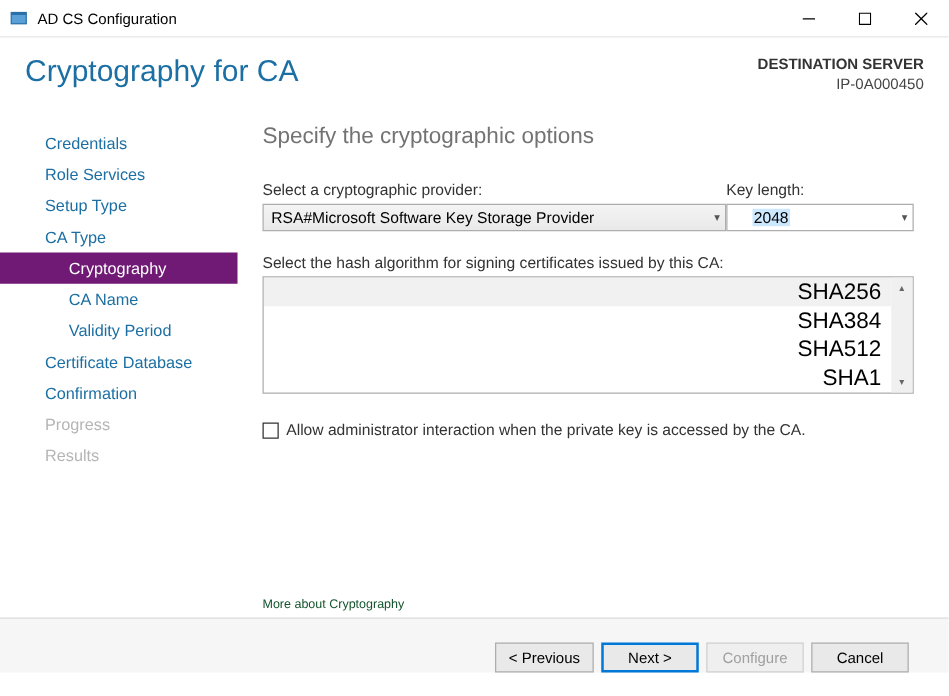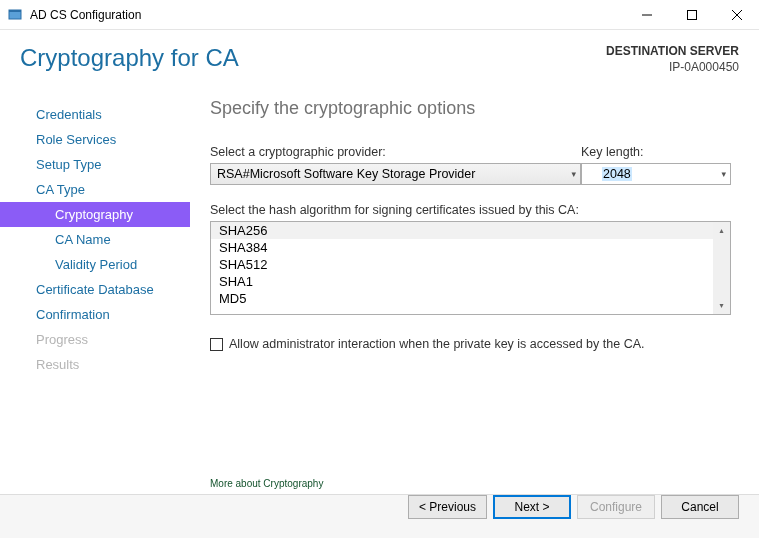--- a/index.html
+++ b/index.html
@@ -15,51 +15,51 @@
   .header-row .page-title { font-size: 24px; color: #1c6fa3; font-weight: 300; flex: 1; }
   .header-row .dest { text-align: right; font-size: 12px; }
   .header-row .dest .label { font-weight: 700; color: #333; }
   .header-row .dest .value { color: #444; margin-top: 2px; }
 
   .body { display: flex; height: 410px; }
 
   .sidebar { width: 190px; padding: 18px 0 0 0; }
   .sidebar .item { font-size: 13px; color: #1c6fa3; padding: 5px 0 5px 36px; cursor: default; }
   .sidebar .item.child { padding-left: 55px; }
-  .sidebar .item.selected { background: #8b5cf6; color: #fff; }
+  .sidebar .item.selected { background: #701a75; color: #fff; }
   .sidebar .item.disabled { color: #b5b5b5; }
 
   .main { flex: 1; padding: 14px 28px 0 20px; }
   .main .heading { font-size: 18px; color: #737373; font-weight: 400; margin-bottom: 26px; }
   .main .row { display: flex; margin-bottom: 18px; }
   .main label.field-label { font-size: 12.5px; color: #333; display: block; margin-bottom: 4px; }
 
   .provider-col { flex: 1; }
   .keylen-col { width: 150px; }
 
   .dropdown { display: flex; align-items: center; border: 1px solid #adadad; background: linear-gradient(#f4f4f4,#e9e9e9); height: 22px; font-size: 12.5px; padding-left: 6px; position: relative; }
   .dropdown .arrow { position: absolute; right: 4px; font-size: 9px; color: #555; }
   .keylen-input { border: 1px solid #adadad; height: 22px; width: 150px; display: flex; align-items: center; padding-left: 20px; font-size: 12.5px; position: relative; background:#fff; }
   .keylen-input .val { background: #cce8ff; padding: 0 1px; }
   .keylen-input .arrow { position: absolute; right: 4px; font-size: 9px; color: #555; }
 
   .hash-list { border: 1px solid #adadad; height: 94px; display: flex; margin-top: 4px; }
   .hash-list .items { flex: 1; overflow: hidden; }
-  .hash-list .items .opt { font-size: 13px; padding: 1px 8px; }
+  .hash-list .items .opt { font-size: 18px; padding: 1px 8px; text-align: right; }
   .hash-list .items .opt.selected { background: #f1f1f1; }
   .hash-list .scrollbar { width: 17px; background: #f0f0f0; display: flex; flex-direction: column; }
   .hash-list .scrollbar .up, .hash-list .scrollbar .down { height: 17px; display:flex;align-items:center;justify-content:center;font-size:8px;color:#666; }
   .hash-list .scrollbar .track { flex:1; }
 
   .checkbox-row { display: flex; align-items: center; margin-top: 22px; font-size: 12.5px; color: #333; gap: 6px; }
   .checkbox-row .cb { width: 13px; height: 13px; border: 1px solid #333; background:#fff; }
 
   .more-link { position: absolute; bottom: 68px; left: 210px; font-size: 10px; color: #14532d; }
 
-  .footer { border-top: 1px solid #ddd; background: #f6f6f6; height: 44px; display: flex; align-items:flex-start; justify-content:flex-end; padding-right: 20px; gap: 6px; }
+  .footer { border-top: 1px solid #ddd; background: #f6f6f6; height: 44px; display: flex; align-items:flex-end; justify-content:flex-end; padding-right: 32px; gap: 6px; }
   .footer button { height: 24px; min-width: 78px; font-size: 12px; border: 1px solid #adadad; background: #e9e9e9; padding: 0 10px; }
   .footer button.default { border: 2px solid #0078d7; background:#e9e9e9; }
   .footer button.disabled { color: #a0a0a0; border-color: #d0d0d0; background: #efefef; }
 </style>
 </head>
 <body>
 
 <div class="titlebar">
   <div class="icon">
     <svg width="16" height="16" viewBox="0 0 16 16">

